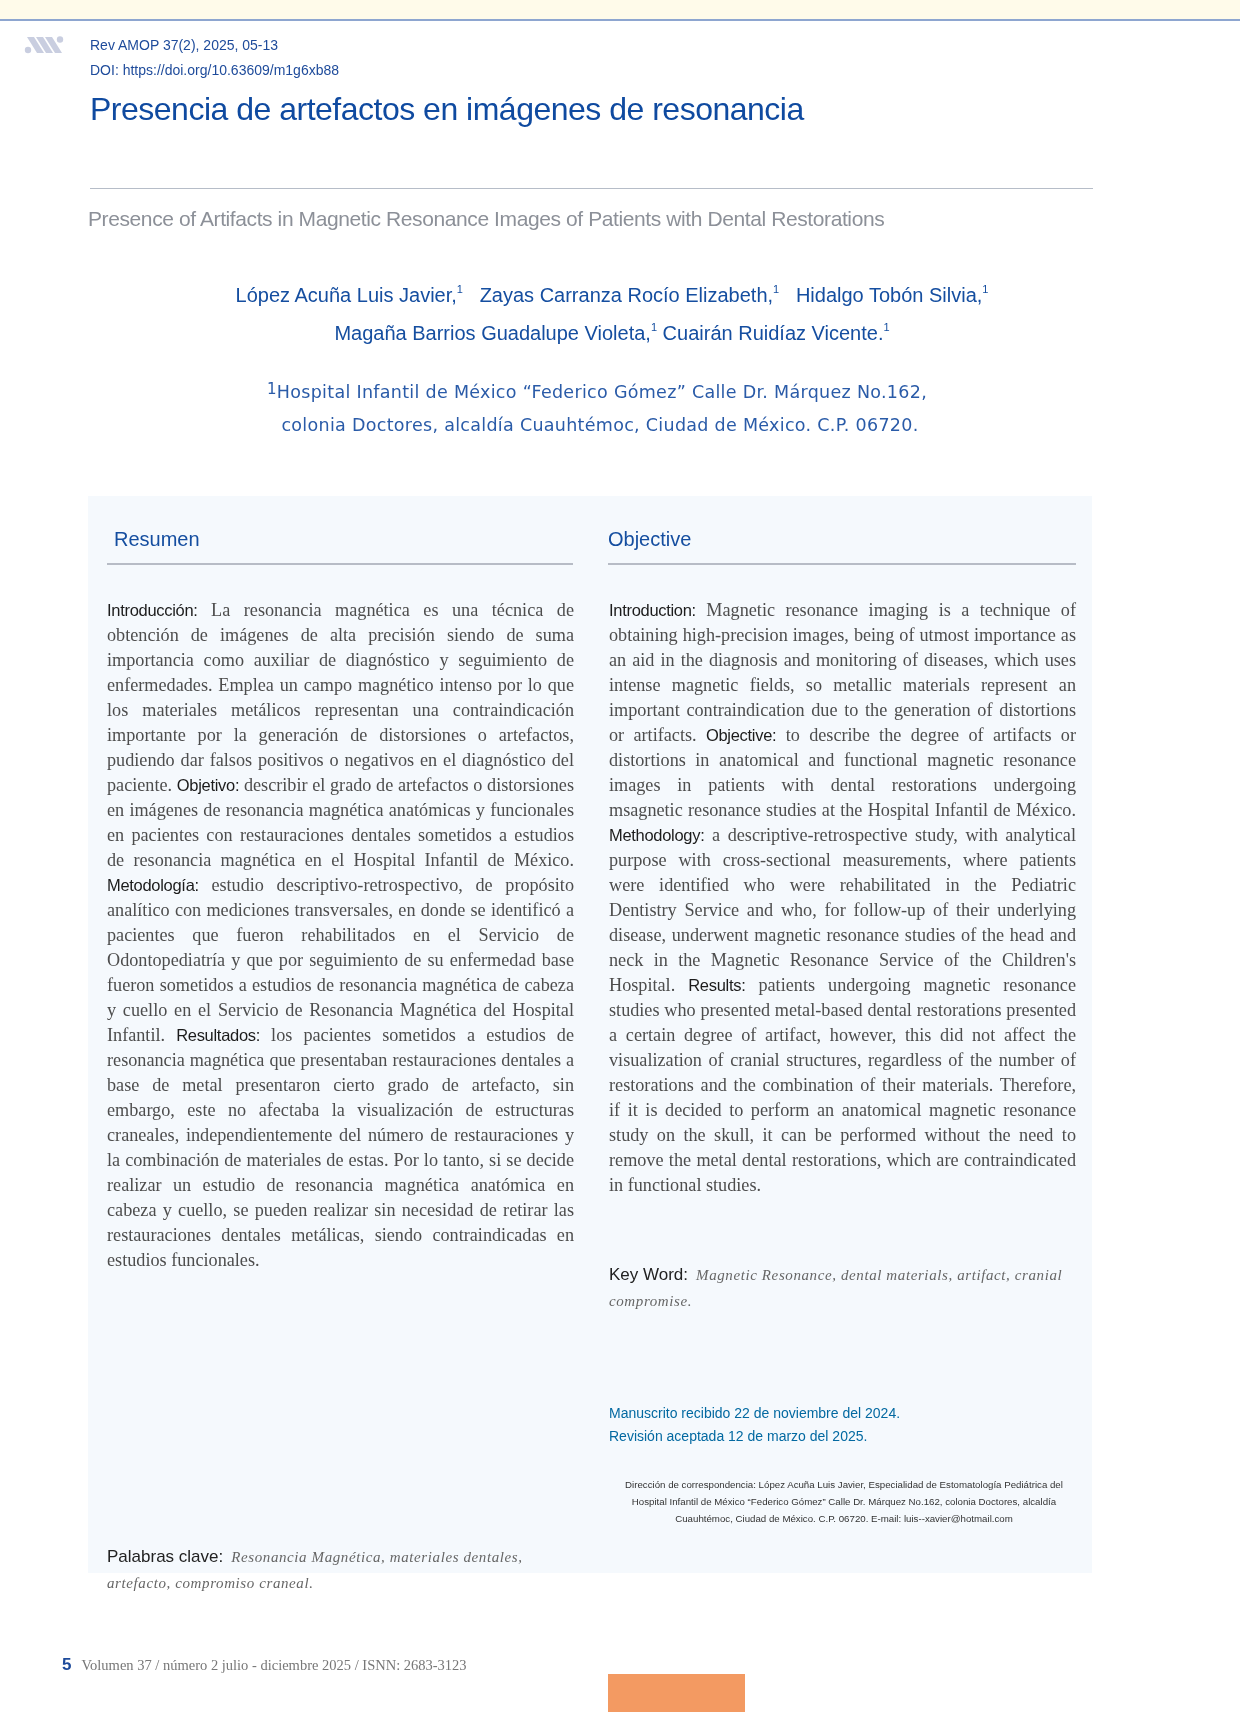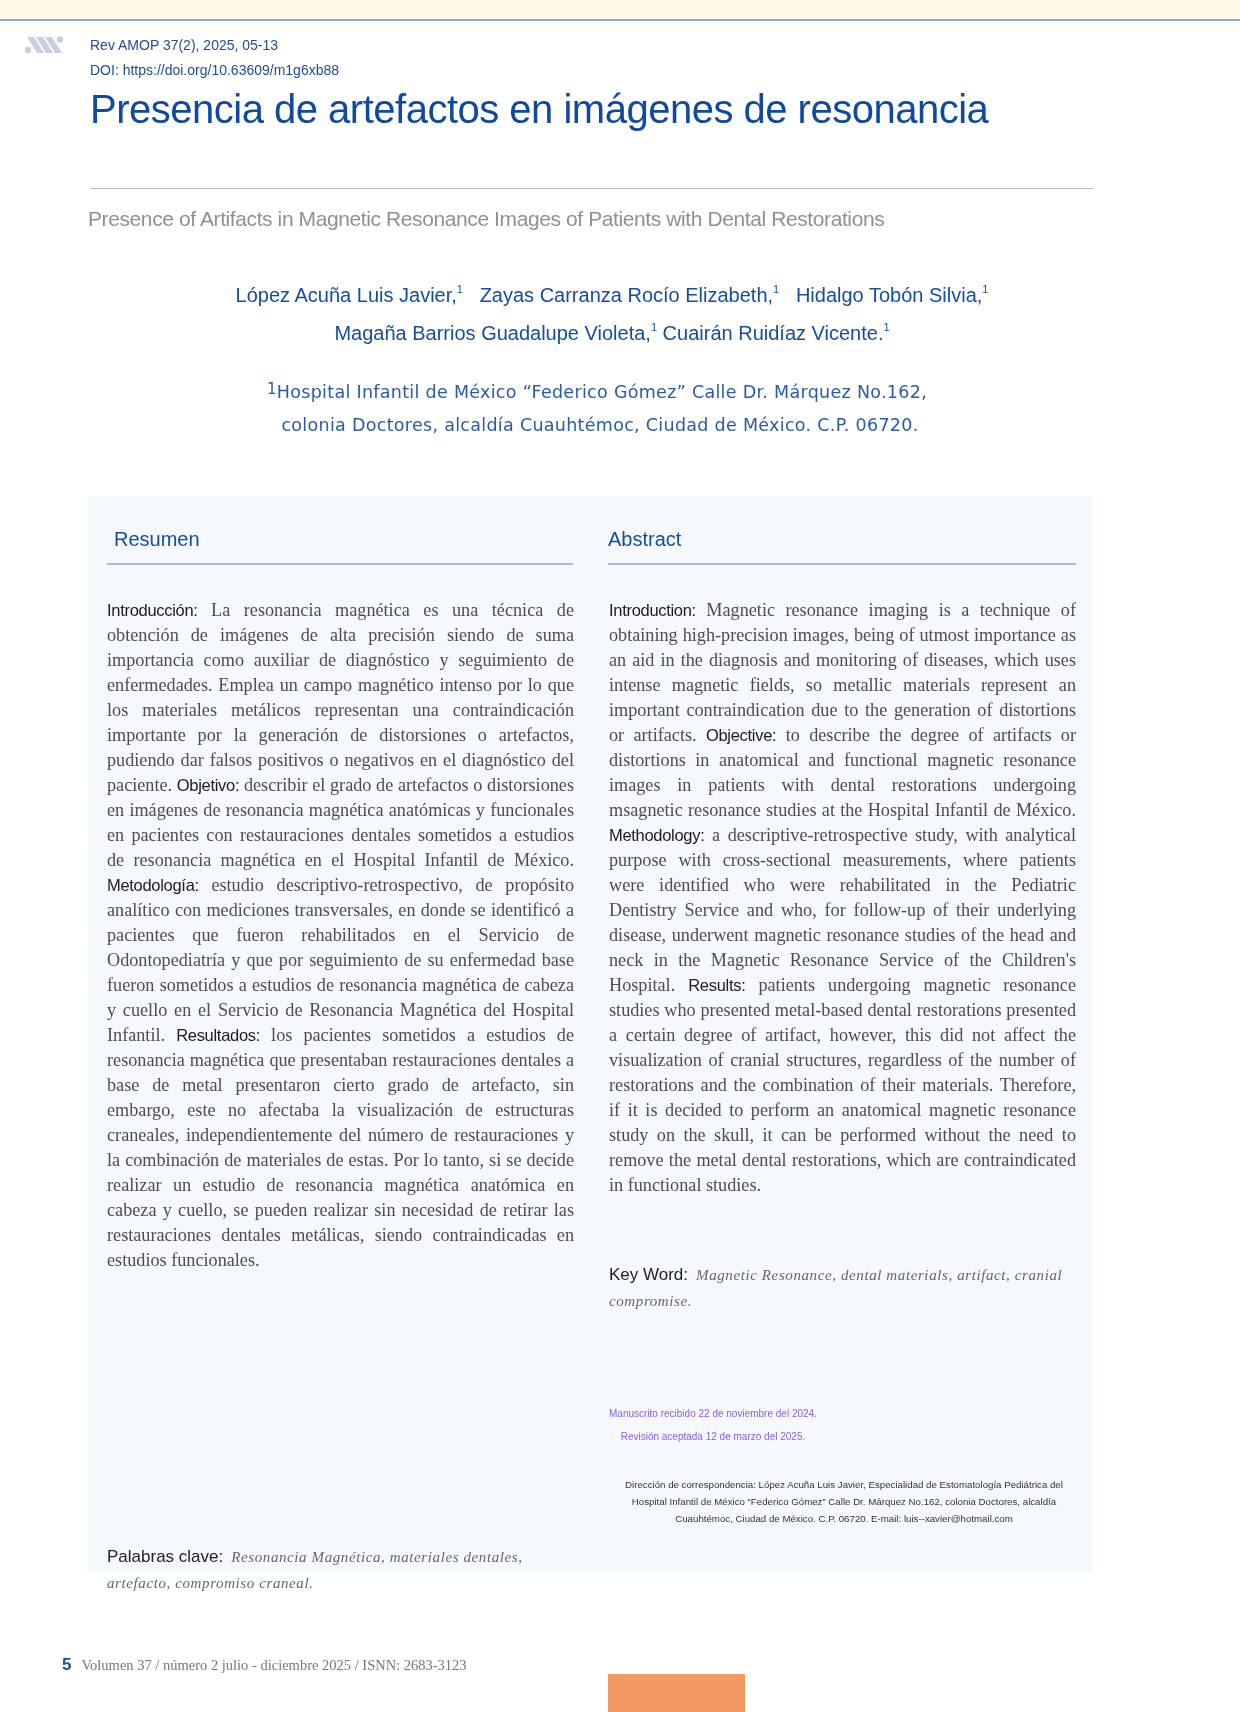--- a/index.html
+++ b/index.html
@@ -1,38 +1,38 @@
 <!DOCTYPE html>
 <html><head>
 <meta charset="utf-8">
 <style>
   html, body { margin:0; padding:0; }
   body { width:1240px; height:1712px; background:#ffffff; position:relative; overflow:hidden; font-family:"DejaVu Sans", sans-serif; }
   .topband { position:absolute; left:0; top:0; width:1240px; height:19px; background:#fffbea; border-bottom:2px solid #8ea6d0; }
   .logo { position:absolute; left:24px; top:34px; width:42px; height:20px; }
   .journal-ref { position:absolute; left:90px; top:33px; font-family:"Liberation Sans", sans-serif; font-size:14px; line-height:25px; color:#1e4b9b; }
-  .title { position:absolute; left:90px; top:85px; width:1010px; font-family:"Liberation Sans", sans-serif; font-size:40px; line-height:49px; color:#0f4aa0; letter-spacing:-0.5px; }
+  .title { position:absolute; left:90px; top:85px; width:1010px; font-family:"Liberation Sans", sans-serif; font-size:32px; line-height:49px; color:#0f4aa0; letter-spacing:-0.5px; }
   .title-rule { position:absolute; left:90px; top:188px; width:1003px; height:1px; background:#b6bdc8; }
   .subtitle { position:absolute; left:88px; top:207px; font-family:Liberation Sans, sans-serif; font-size:21px; color:#8c9098; letter-spacing:-0.4px; }
   .authors { position:absolute; left:0; width:1240px; text-align:center; font-family:"Liberation Sans", sans-serif; font-size:20px; line-height:38px; color:#154ea0; }
   .authors sup { font-size:11px; vertical-align:9px; }
   .authors.l1 { top:270px; left:-8px; }
   .authors.l2 { top:308px; left:-8px; }
   .affil { position:absolute; left:0; width:1240px; text-align:center; font-family:"DejaVu Sans", sans-serif; font-size:17.5px; line-height:38px; color:#2a5ba8; letter-spacing:0.3px; }
   .affil.l1 { top:370px; left:-23px; }
   .affil.l2 { top:406px; left:-20px; }
   .affil sup { font-size:15px; vertical-align:4px; }
   .panel { position:absolute; left:88px; top:496px; width:1004px; height:1077px; background:#f5f9fd; }
   .col-head { position:absolute; top:528px; font-family:"Liberation Sans", sans-serif; font-size:20px; color:#154ea0; }
   .col-rule { position:absolute; top:563px; height:1.5px; background:#b7bcc6; }
   .col-text { position:absolute; top:598px; width:467px; font-family:"Liberation Serif", serif; font-size:18.2px; line-height:25px; color:#4d4d4d; text-align:justify; }
   .col-text b { font-family:"Liberation Sans", sans-serif; font-weight:normal; color:#1c1c1c; font-size:16.5px; letter-spacing:-0.3px; }
   .kw { position:absolute; font-family:"Liberation Serif", serif; font-style:italic; font-size:15px; line-height:26px; color:#666; letter-spacing:0.6px; }
   .kw .lbl { font-family:"Liberation Sans", sans-serif; font-style:normal; font-size:17px; color:#222; letter-spacing:0; margin-right:8px; }
-  .dates { position:absolute; left:609px; top:1402px; font-family:"Liberation Sans", sans-serif; font-size:10px; line-height:23px; color:#8b5cf6;text-align:center; }
+  .dates { position:absolute; left:609px; top:1402px; font-family:"Liberation Sans", sans-serif; font-size:14px; line-height:23px; color:#0369a1; }
   .corr { position:absolute; left:609px; top:1476px; width:470px; font-family:"Liberation Sans", sans-serif; font-size:9.7px; line-height:17px; color:#333;text-align:center; }
   .footer { position:absolute; left:62px; top:1655px; font-family:"Liberation Serif", serif; font-size:14.5px; color:#777; }
   .footer .pg { font-family:"Liberation Sans", sans-serif; font-weight:bold; font-size:17px; color:#1e4b9b; margin-right:10px; }
   .orange { position:absolute; left:608px; top:1674px; width:137px; height:38px; background:#f39a62; }
 </style>
 </head>
 <body>
 
 <div class="topband"></div>
 
@@ -74,21 +74,21 @@
 
 <div class="col-head" style="left:114px;">Resumen</div>
 <div class="col-rule" style="left:107px; width:466px;"></div>
 <div class="col-text" style="left:107px;">
   <b>Introducción:</b><span> La resonancia magnética es una técnica de obtención de imágenes de alta precisión siendo de suma importancia como auxiliar de diagnóstico y seguimiento de enfermedades. Emplea un campo magnético intenso por lo que los materiales metálicos representan una contraindicación importante por la generación de distorsiones o artefactos, pudiendo dar falsos positivos o negativos en el diagnóstico del paciente. </span><b>Objetivo:</b><span> describir el grado de artefactos o distorsiones en imágenes de resonancia magnética anatómicas y funcionales en pacientes con restauraciones dentales sometidos a estudios de resonancia magnética en el Hospital Infantil de México. </span><b>Metodología:</b><span> estudio descriptivo-retrospectivo, de propósito analítico con mediciones transversales, en donde se identificó a pacientes que fueron rehabilitados en el Servicio de Odontopediatría y que por seguimiento de su enfermedad base fueron sometidos a estudios de resonancia magnética de cabeza y cuello en el Servicio de Resonancia Magnética del Hospital Infantil. </span><b>Resultados:</b><span> los pacientes sometidos a estudios de resonancia magnética que presentaban restauraciones dentales a base de metal presentaron cierto grado de artefacto, sin embargo, este no afectaba la visualización de estructuras craneales, independientemente del número de restauraciones y la combinación de materiales de estas. Por lo tanto, si se decide realizar un estudio de resonancia magnética anatómica en cabeza y cuello, se pueden realizar sin necesidad de retirar las restauraciones dentales metálicas, siendo contraindicadas en estudios funcionales.</span>
 </div>
 <div class="kw" style="left:107px; top:1544px; width:470px;">
   <span class="lbl">Palabras clave:</span><span>Resonancia Magnética, materiales dentales, artefacto, compromiso craneal.</span>
 </div>
 
-<div class="col-head" style="left:608px;">Abstract</div>
+<div class="col-head" style="left:608px;">Objective</div>
 <div class="col-rule" style="left:608px; width:468px;"></div>
 <div class="col-text" style="left:609px;">
   <b>Introduction:</b><span> Magnetic resonance imaging is a technique of obtaining high-precision images, being of utmost importance as an aid in the diagnosis and monitoring of diseases, which uses intense magnetic fields, so metallic materials represent an important contraindication due to the generation of distortions or artifacts. </span><b>Objective:</b><span> to describe the degree of artifacts or distortions in anatomical and functional magnetic resonance images in patients with dental restorations undergoing msagnetic resonance studies at the Hospital Infantil de México. </span><b>Methodology:</b><span> a descriptive-retrospective study, with analytical purpose with cross-sectional measurements, where patients were identified who were rehabilitated in the Pediatric Dentistry Service and who, for follow-up of their underlying disease, underwent magnetic resonance studies of the head and neck in the Magnetic Resonance Service of the Children's Hospital. </span><b>Results:</b><span> patients undergoing magnetic resonance studies who presented metal-based dental restorations presented a certain degree of artifact, however, this did not affect the visualization of cranial structures, regardless of the number of restorations and the combination of their materials. Therefore, if it is decided to perform an anatomical magnetic resonance study on the skull, it can be performed without the need to remove the metal dental restorations, which are contraindicated in functional studies.</span>
 </div>
 <div class="kw" style="left:609px; top:1262px; width:470px;">
   <span class="lbl">Key Word:</span><span>Magnetic Resonance, dental materials, artifact, cranial compromise.</span>
 </div>
 
 <div class="dates">
   <div>Manuscrito recibido 22 de noviembre del 2024.</div>

